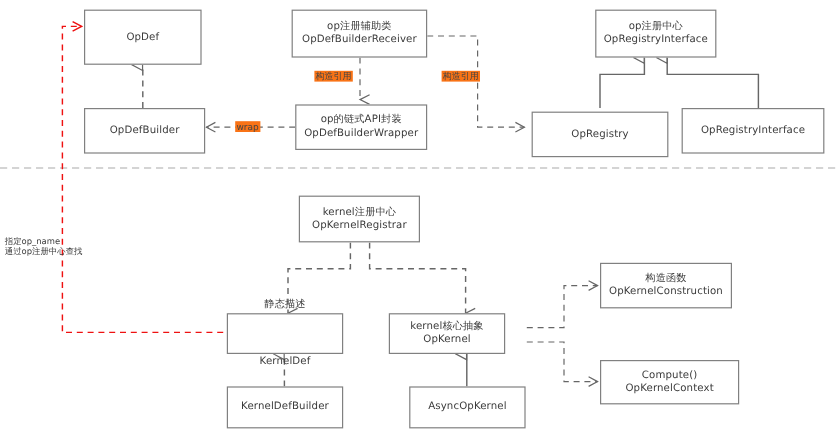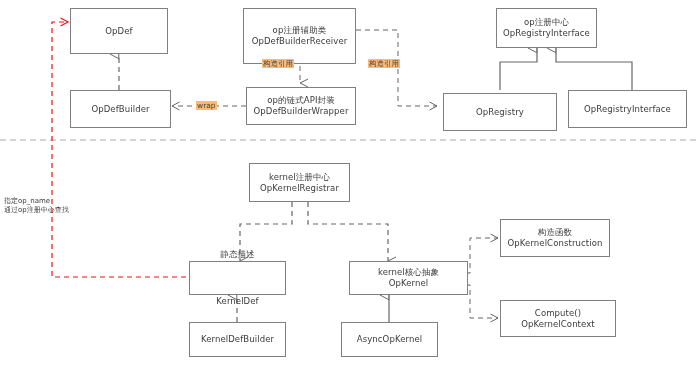--- a/index.html
+++ b/index.html
@@ -44,21 +44,21 @@
     display: block;
     white-space: nowrap;
   }
   .node .l1 { }
   .node .l2 { }
   .edge-label {
     position: absolute;
     font-size: 7.5px;
     line-height: 9px;
     color: #444444;
-    background: #fdba74;
+    background: #f97316;
     padding: 0 1px;
     white-space: nowrap;
   }
   .note {
     position: absolute;
     font-size: 7px;
     line-height: 9px;
     color: #3b3b3b;
     white-space: nowrap;
     text-align: left;
@@ -127,21 +127,21 @@
   </svg>
 
   <div class="node" style="left:70px; top:8px; width:98px; height:46px;">
     <span class="l1">OpDef</span>
   </div>
 
   <div class="node" style="left:70px; top:90px; width:101px; height:38px;">
     <span class="l1">OpDefBuilder</span>
   </div>
 
-  <div class="node" style="left:243px; top:8px; width:113px; height:56px;">
+  <div class="node" style="left:243px; top:8px; width:113px; height:40px;">
     <span class="l1">op注册辅助类</span>
     <span class="l2">OpDefBuilderReceiver</span>
   </div>
 
   <div class="node" style="left:246px; top:87px; width:110px; height:38px;">
     <span class="l1">op的链式API封装</span>
     <span class="l2">OpDefBuilderWrapper</span>
   </div>
 
   <div class="node" style="left:496px; top:8px; width:101px; height:40px;">
@@ -164,21 +164,21 @@
 
   <div class="node" style="left:189px; top:261px; width:97px; height:34px;gap:36px;">
     <span class="l1">静态描述</span>
     <span class="l2">KernelDef</span>
   </div>
 
   <div class="node" style="left:189px; top:322px; width:97px; height:35px;">
     <span class="l1">KernelDefBuilder</span>
   </div>
 
-  <div class="node" style="left:349px; top:261px; width:119px; height:34px;">
+  <div class="node" style="left:324px; top:261px; width:97px; height:34px;">
     <span class="l1">kernel核心抽象</span>
     <span class="l2">OpKernel</span>
   </div>
 
   <div class="node" style="left:500px; top:219px; width:110px; height:38px;">
     <span class="l1">构造函数</span>
     <span class="l2">OpKernelConstruction</span>
   </div>
 
   <div class="node" style="left:341px; top:322px; width:97px; height:35px;">

